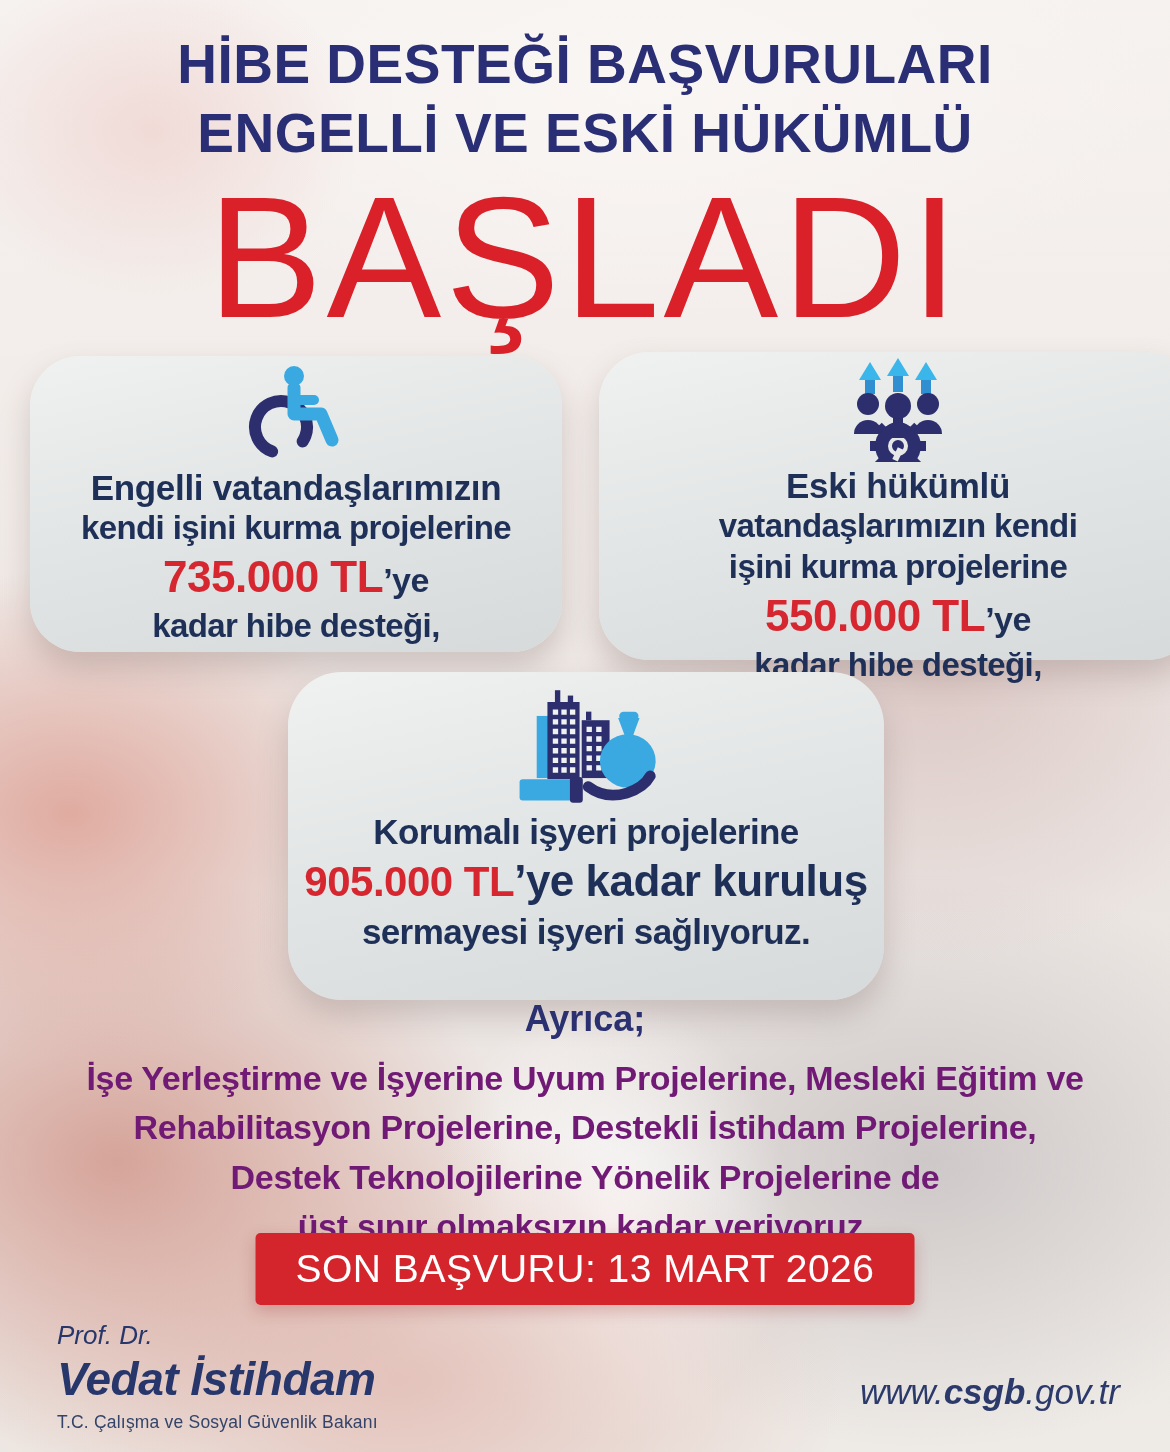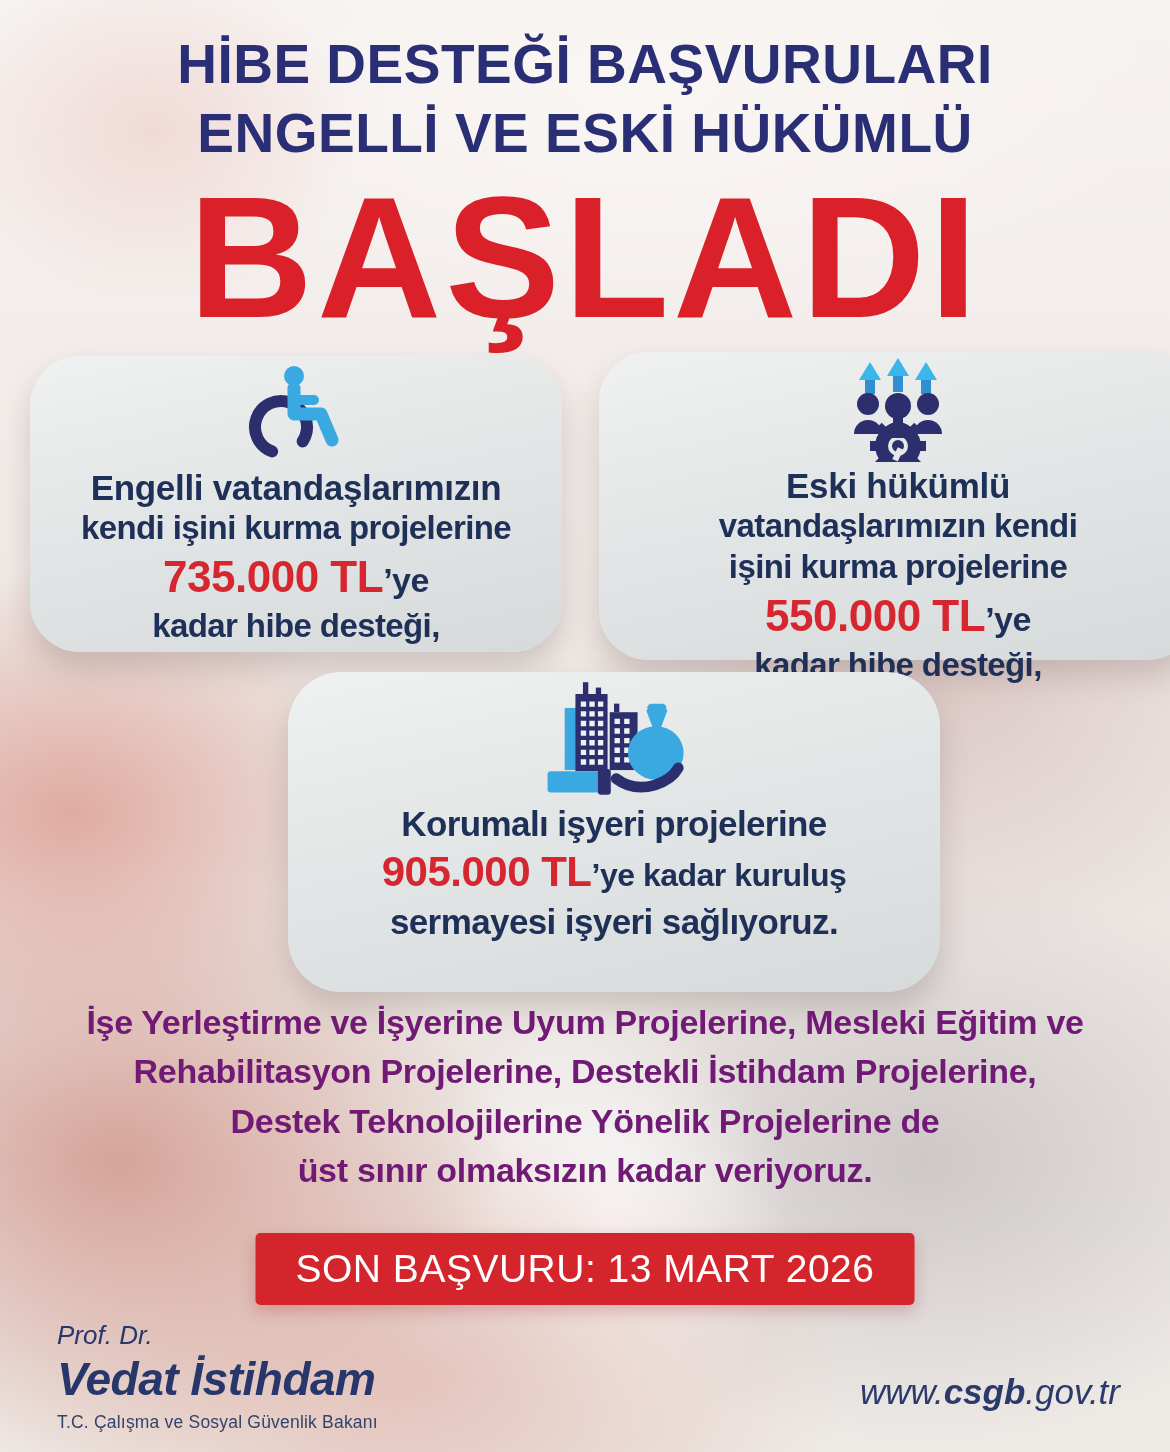--- a/index.html
+++ b/index.html
@@ -26,46 +26,46 @@
   }
   .content { position:absolute; inset:0; }
 
   
   .header { position:absolute; top:30px; left:0; width:100%; text-align:center; }
   .h-line {
     font-size:55px; font-weight:800; line-height:1.26;
     color:#2a2f75; letter-spacing:0.5px;
   }
   .headline {
-    font-size:172px; font-weight:700; line-height:1.0;
+    font-size:172px; font-weight:400; line-height:1.0;
     color:#da2129; letter-spacing:4px; margin-top:2px;
   }
 
   
   .card {
     position:absolute;
     background:linear-gradient(168deg,#f0f1f1 0%,#e3e6e6 45%,#d6dada 100%);
     border-radius:50px;
     box-shadow:0 16px 30px rgba(130,110,105,0.30);
     text-align:center;
     display:flex; flex-direction:column; align-items:center;
   }
   .card-disabled   { left:30px;  top:356px; width:532px; height:288px; padding-top:8px; }
   .card-exconvict  { left:599px; top:352px; width:598px; height:302px; padding-top:6px; }
-  .card-workplace  { left:288px; top:672px; width:652px; height:312px; padding-top:8px; border-radius:54px; }
+  .card-workplace  { left:288px; top:672px; width:596px; height:312px; padding-top:16px; border-radius:54px; }
 
   .card .icon { flex:none; }
   .card-title { font-size:35px; font-weight:800; color:#1e3058; letter-spacing:-0.3px; }
   .card-line  { font-size:33px; font-weight:600; color:#1e3058; letter-spacing:-0.6px; line-height:1.24; }
   .amount-row { white-space:nowrap; line-height:1.2; margin:2px 0; }
   .amount     { font-size:44px; font-weight:800; color:#d62730; letter-spacing:-0.5px; }
   .amount-sfx { font-size:34px; font-weight:700; color:#1e3058; letter-spacing:-0.5px; }
   .card-workplace .card-line  { font-size:35px; }
   .card-workplace .amount     { font-size:42px; }
-  .card-workplace .amount-sfx { font-size:32px; }
+  .card-workplace .amount-sfx { font-size:44px; }
 
   
   .additional { position:absolute; top:998px; left:0; width:100%; text-align:center; }
   .additional-intro { font-size:36px; font-weight:700; color:#2a3070; margin-bottom:14px; }
   .additional-line  { font-size:34px; font-weight:600; color:#701a75; line-height:1.45; letter-spacing:-0.3px; }
   .additional-bold  { font-weight:800; }
 
   
   .banner {
     position:absolute; top:1233px; left:50%; transform:translateX(-50%);
@@ -191,20 +191,21 @@
       </svg>
     </span>
     <div class="card-line" style="font-weight:700;">Korumalı işyeri projelerine</div>
     <div class="amount-row">
       <span class="amount">905.000 TL</span><span class="amount-sfx">’ye kadar kuruluş</span>
     </div>
     <div class="card-line">sermayesi işyeri sağlıyoruz.</div>
   </div>
 
   <div class="additional">
+    <div class="additional-intro">Ayrıca;</div>
     <div class="additional-line">İşe Yerleştirme ve İşyerine Uyum Projelerine, Mesleki Eğitim ve</div>
     <div class="additional-line">Rehabilitasyon Projelerine, Destekli İstihdam Projelerine,</div>
     <div class="additional-line">Destek Teknolojilerine Yönelik Projelerine de</div>
     <div class="additional-line"><span>üst sınır olmaksızın </span><span class="additional-bold">kadar veriyoruz.</span></div>
   </div>
 
   <div class="banner">SON BAŞVURU: 13 MART 2026</div>
 
   <div class="footer-left">
     <div class="minister-title">Prof. Dr.</div>

